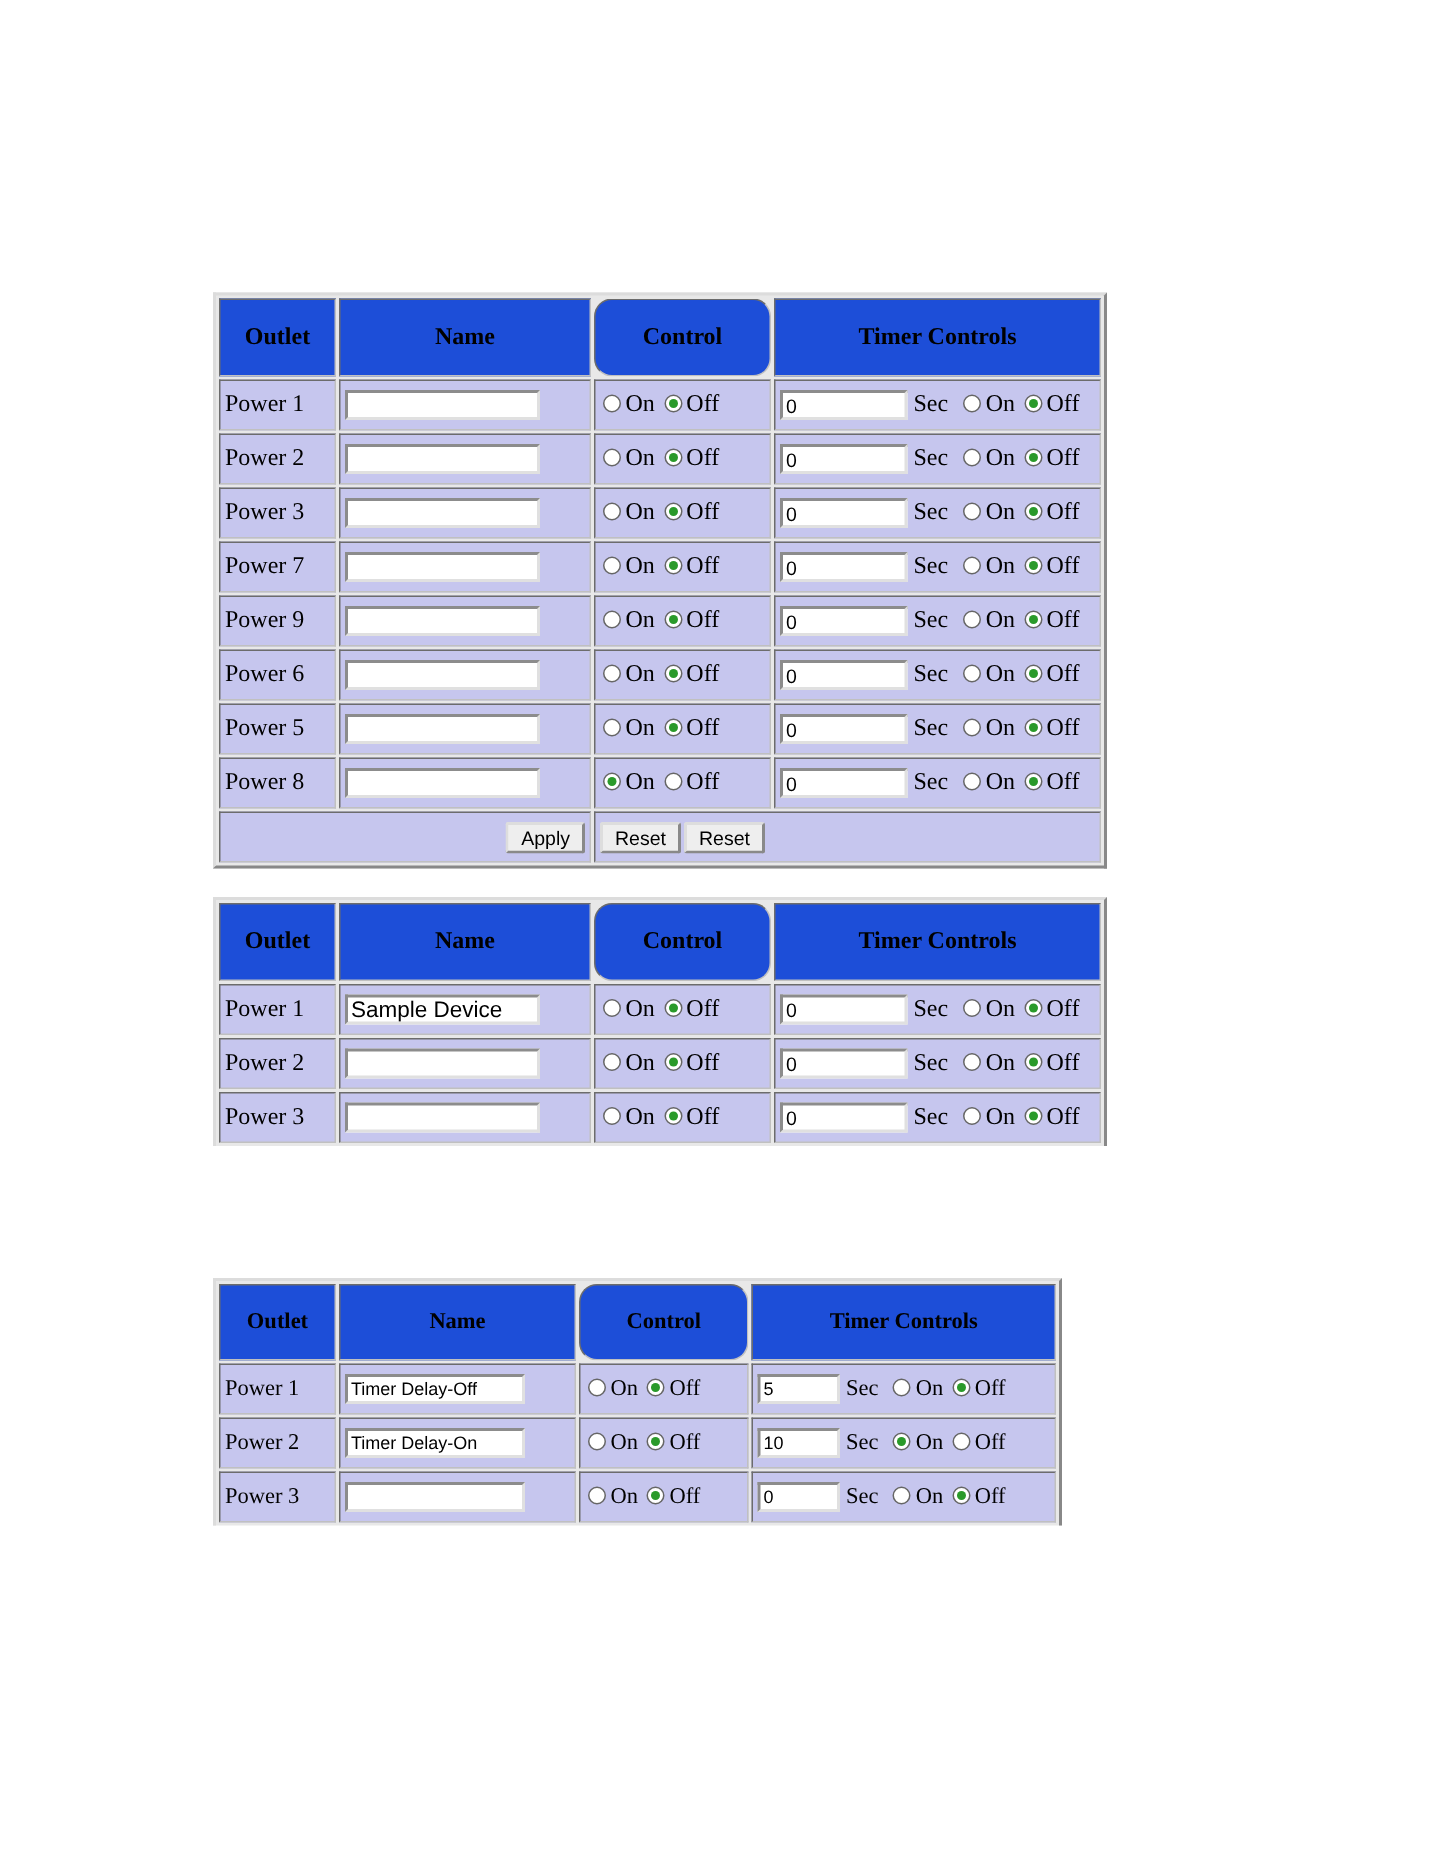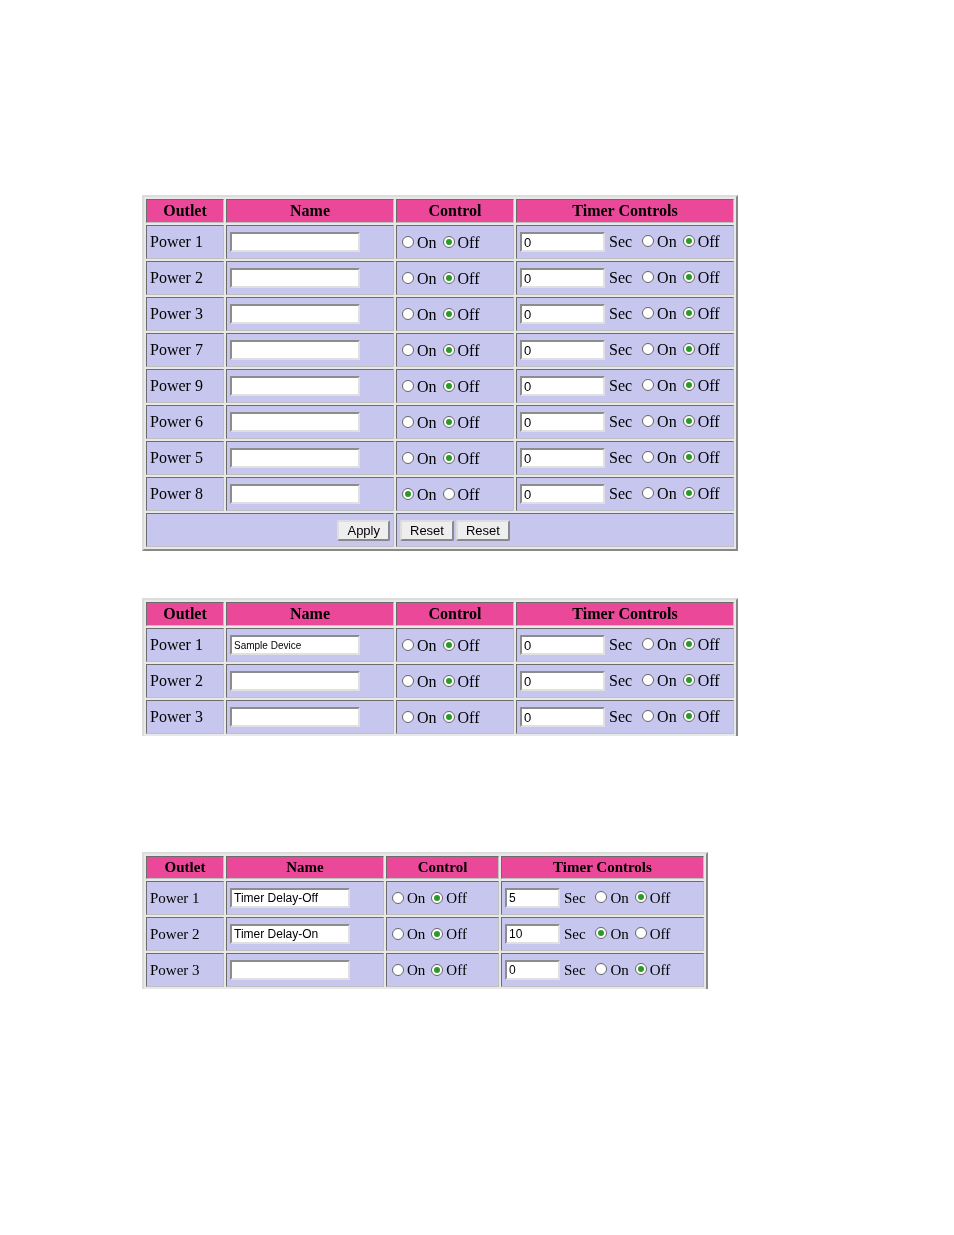--- a/index.html
+++ b/index.html
@@ -24,54 +24,54 @@
   }
 
   table.outlet-table {
     border-collapse: separate;
     border-spacing: 2px;
     background: #e8e8e8;
     border: 2px outset #dcdcdc;
     font-size: 16px;
   }
   table.outlet-table th {
-    background: #ec4899;
+    background: #1d4ed8;
     font-weight: bold;
     text-align: center;
-    padding: 2px 8px;
+    padding: 16px 8px;
     border: 1px inset #c0c0c0;
     white-space: nowrap;
   }
   table.outlet-table td {
     background: #c6c6ee;
     border: 1px inset #c0c0c0;
     padding: 0 3px;
     height: 32px;
     vertical-align: middle;
     white-space: nowrap;
   }
   table.outlet-table tr.button-row td {
     background: #c6c6ee;
     text-align: center;
     height: 28px;
     padding: 2px;
   }
 
   .col-outlet  { width: 60px;  text-align: left; }
   .col-name    { width: 150px; text-align: center; }
-  .col-control { width: 100px; text-align: center; }
+  .col-control { width: 100px; text-align: center; border-radius: 12px; }
   .col-timer   { width: 200px; text-align: center; margin-left: 44px; }
 
   td.cell-outlet { text-align: left; padding-left: 2px; padding-right: 4px; }
 
   input.name-field {
     width: 130px;
     height: 20px;
     font-family: Arial, Helvetica, sans-serif;
-    font-size: 10px;
+    font-size: 15px;
     border: 2px inset #e0e0e0;
     background: #ffffff;
     padding: 0 2px;
     box-sizing: border-box;
     vertical-align: middle;
   }
   input.timer-field {
     width: 85px;
     height: 20px;
     font-family: Arial, Helvetica, sans-serif;

